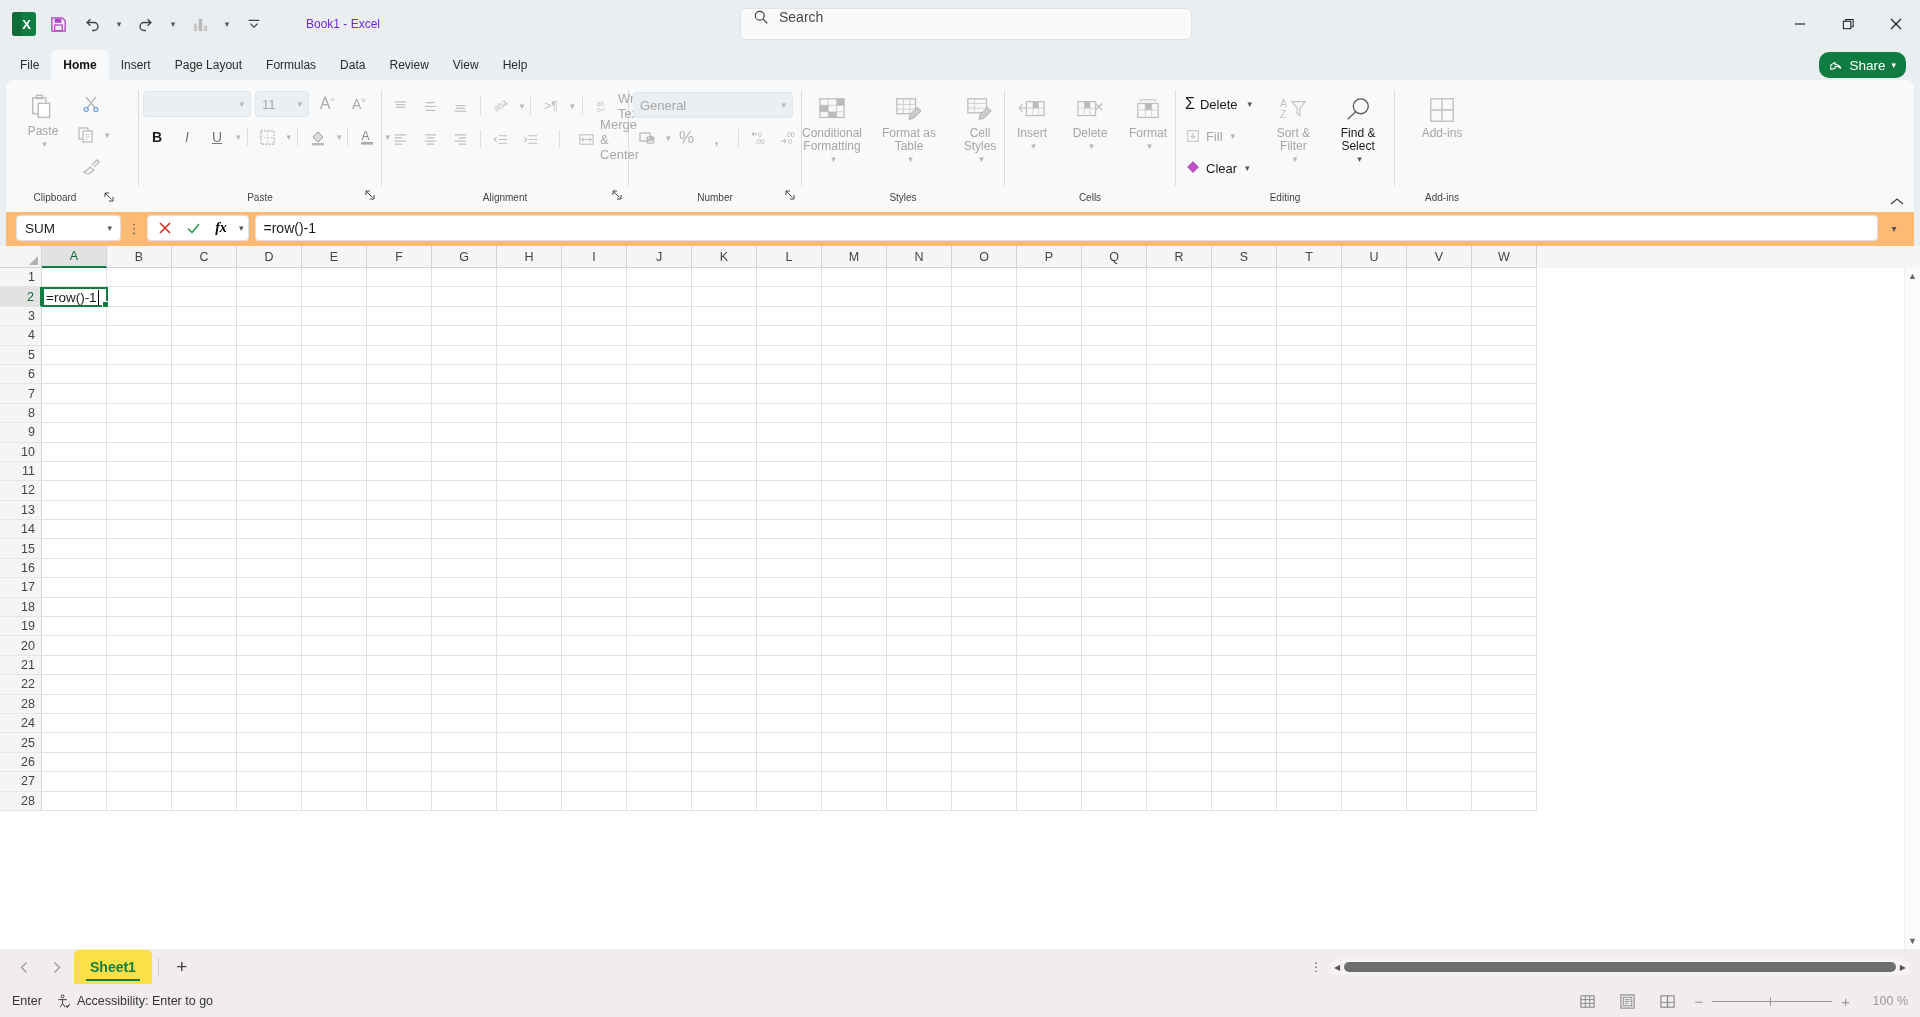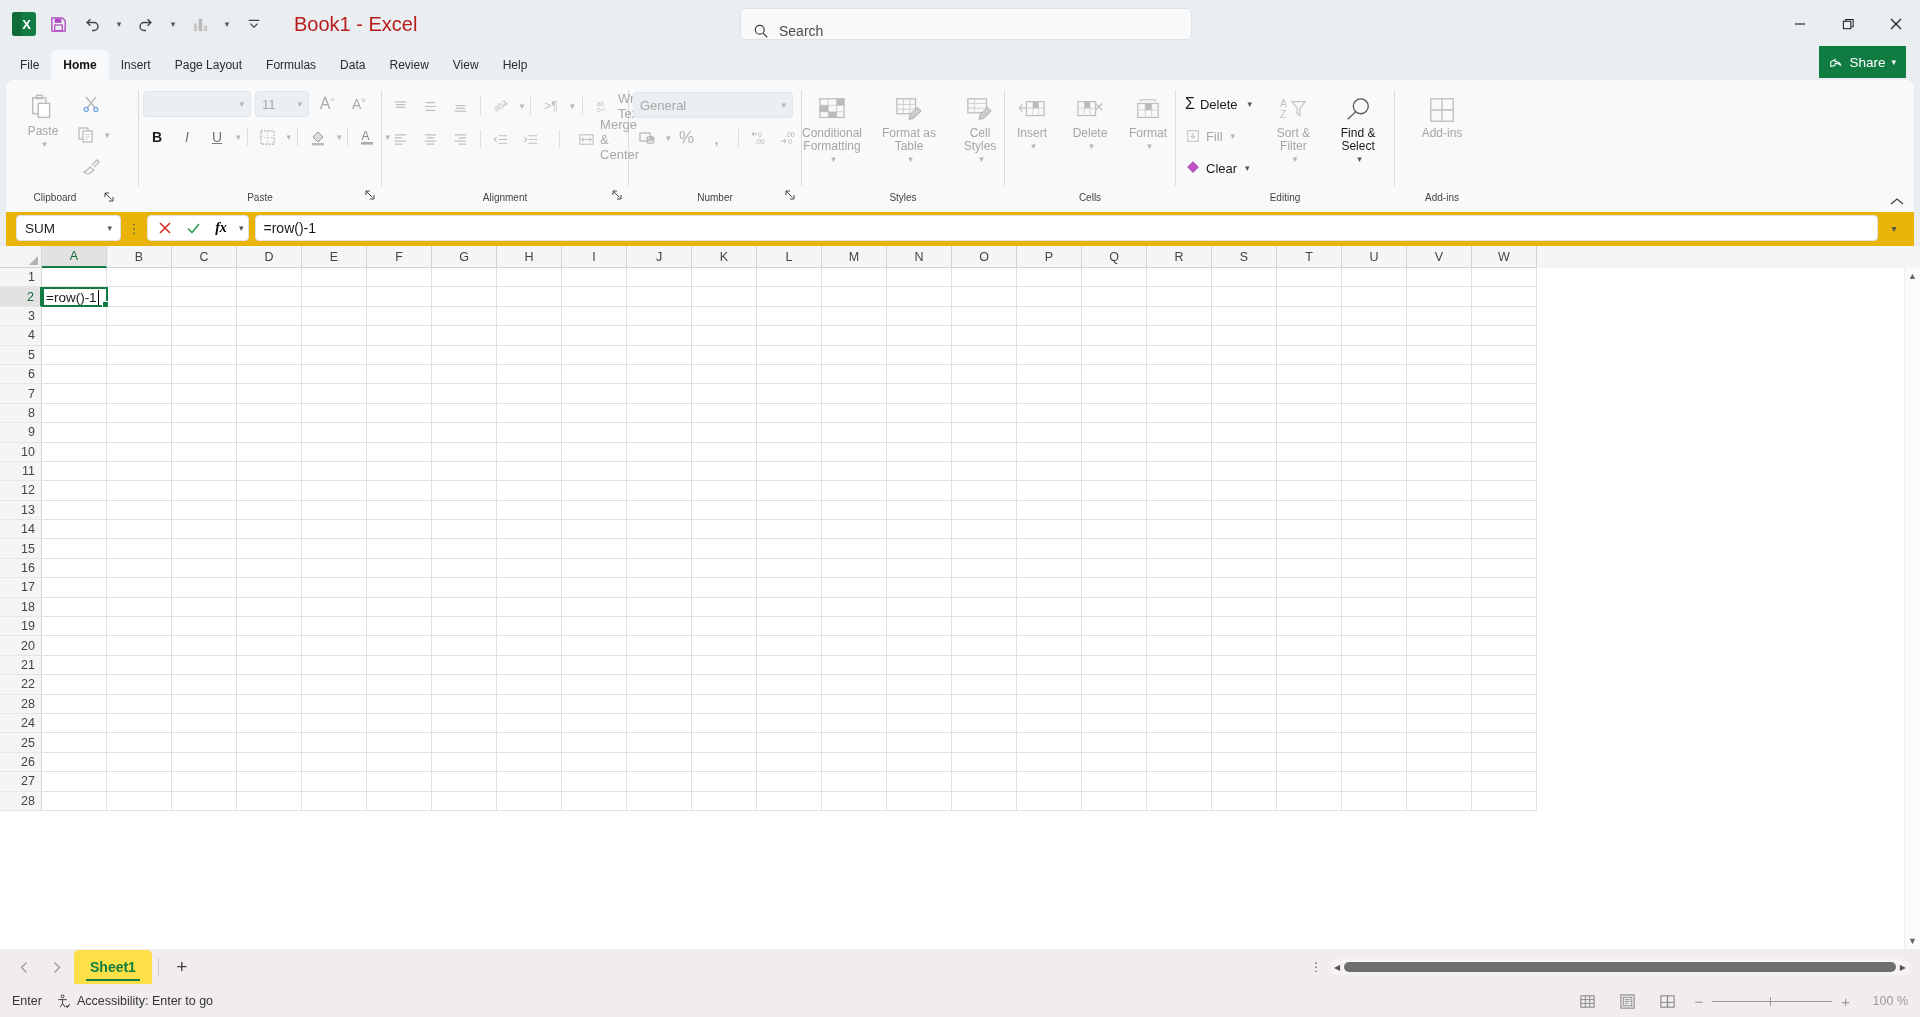--- a/index.html
+++ b/index.html
@@ -30,47 +30,47 @@
     width: 24px; height: 24px; border-radius: 3px;
     background: #107c41; position: relative;
     display:flex; align-items:center; justify-content:center;
   }
   .excel-logo::before {
     content:""; position:absolute; left:0; top:0; width:9px; height:24px;
     background:#0f6c39; border-radius:3px 0 0 3px;
   }
   .excel-logo span { color:#fff; font-size:13px; font-weight:bold; position:relative; z-index:2; margin-left:5px;}
   .doc-title {
-    margin-left: 24px; font-size: 20px; color: #b91c1c; white-space: nowrap;
+    margin-left: 36px; font-size: 12px; color: #6d28d9; white-space: nowrap;
   }
   .searchbox {
     position: absolute; left: 740px; top: 8px;
     width: 452px; height: 32px;
     background: #f7f9fa; border: 1px solid #dfe3e6; border-radius: 5px;
-    display: flex; align-items: flex-end; padding: 0 12px; gap: 10px;
+    display: flex; align-items: flex-start; padding: 0 12px; gap: 10px;
   }
   .searchbox .ph { font-size: 14px; color: #4a4a4a; }
   .wincontrols { position:absolute; right:0; top:0; display:flex; height:48px; }
   .wc { width: 48px; height: 48px; display:flex; align-items:center; justify-content:center; color:#1b1b1b; }
 
   
   .tabstrip {
     height: 32px; flex:0 0 32px;
     display:flex; align-items:flex-end; padding-left: 8px;
     background:#eaeef0; position:relative;
   }
   .rtab {
     padding: 0 12px; height:30px; display:flex; align-items:center;
     font-size:12px; color:#2b2b2b; border-radius:5px 5px 0 0; cursor:default;margin-top:36px;
   }
   .rtab.active { background:#f7f9fa; font-weight:bold; color:#111; }
   .share-btn {
     position:absolute; right:14px; bottom:2px;
-    background:#107c41; color:#fff; border-radius:0;
-    height:32px; display:flex; align-items:center; gap:6px;
+    background:#107c41; color:#fff; border-radius:10px;
+    height:26px; display:flex; align-items:center; gap:6px;
     padding: 0 10px; font-size:13.5px;
   }
 
   
   .ribbon {
     flex:0 0 132px; height:132px;
     background:#f7f9fa;
     border-radius: 8px 8px 0 0;
     margin: 0 6px;
     display:flex; position:relative;
@@ -108,21 +108,21 @@
   }
   .row { display:flex; align-items:center; gap:2px; }
   .col2 { display:flex; flex-direction:column; gap:3px; }
   .wide-lbl { display:flex; align-items:center; gap:5px; font-size:13px; color:#a8a8a8; padding:0 5px; height:28px;}
   .wide-lbl.en { color:#1b1b1b; }
   .collapse { position:absolute; right:10px; bottom:6px; color:#444; font-size:11px; }
 
   
   .fbar {
     flex:0 0 34px; height:34px; display:flex; align-items:center;
-    background:#eab308; padding: 2px 10px 4px 10px; gap:6px; margin:0 6px;
+    background:#fdba74; padding: 2px 10px 4px 10px; gap:6px; margin:0 6px;
   }
   .namebox {
     width:105px; height:26px; background:#fff; border:1px solid #e0e0e0; border-radius:4px;
     display:flex; align-items:center; justify-content:space-between; padding:0 8px;
     font-size:13.5px; color:#1b1b1b;
   }
   .fb-dots { width:14px; text-align:center; color:#555; font-size:13px; letter-spacing:0; }
   .fbtns { display:flex; align-items:center; gap:2px; background:#fff; border:1px solid #e0e0e0; border-radius:4px; height:26px; padding:0 4px; }
   .fbtn { width:26px; height:24px; display:flex; align-items:center; justify-content:center; font-size:15px; }
   .finput {

